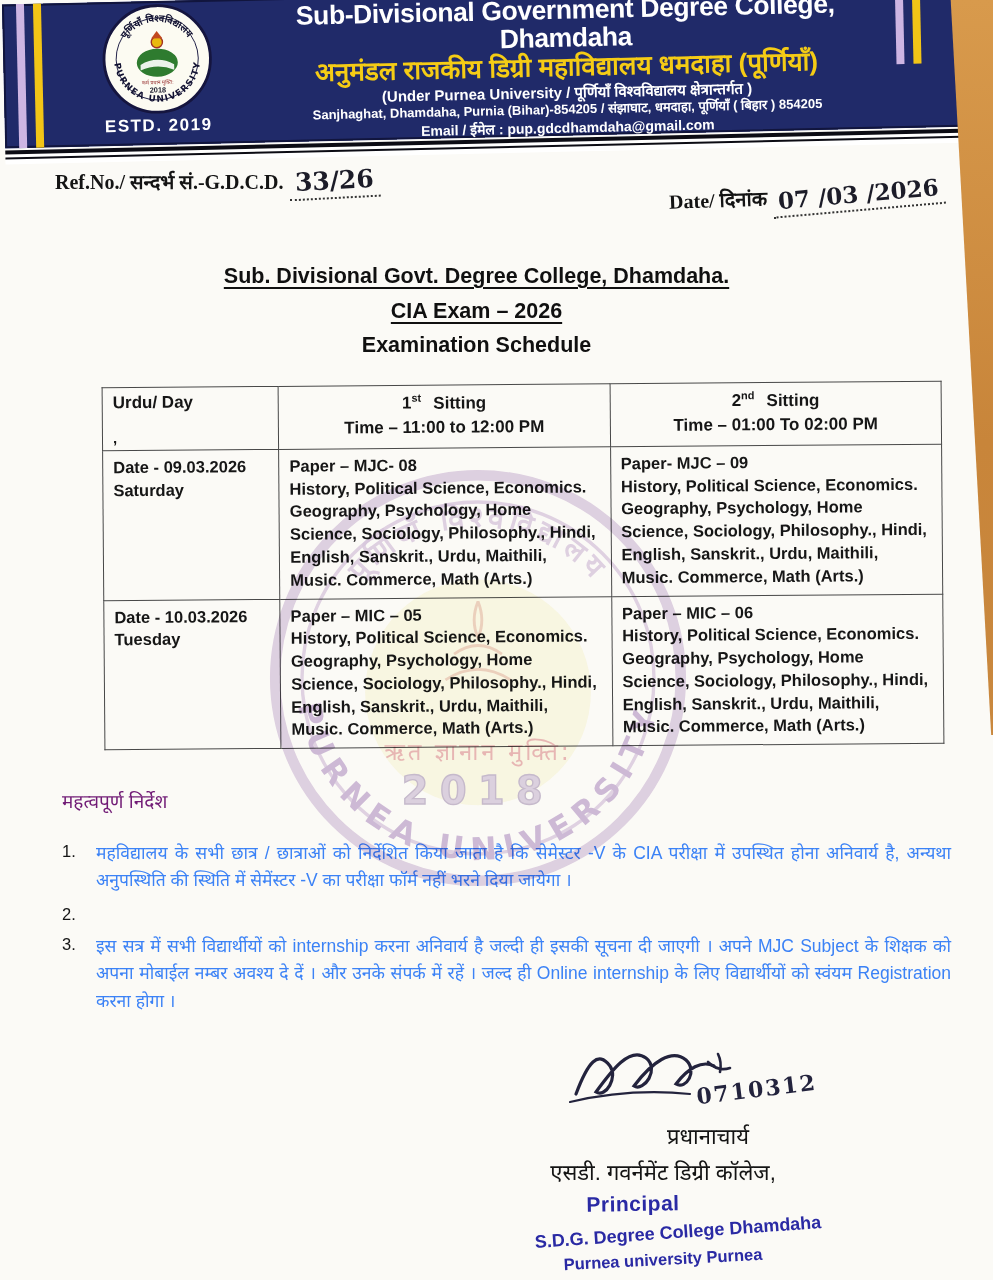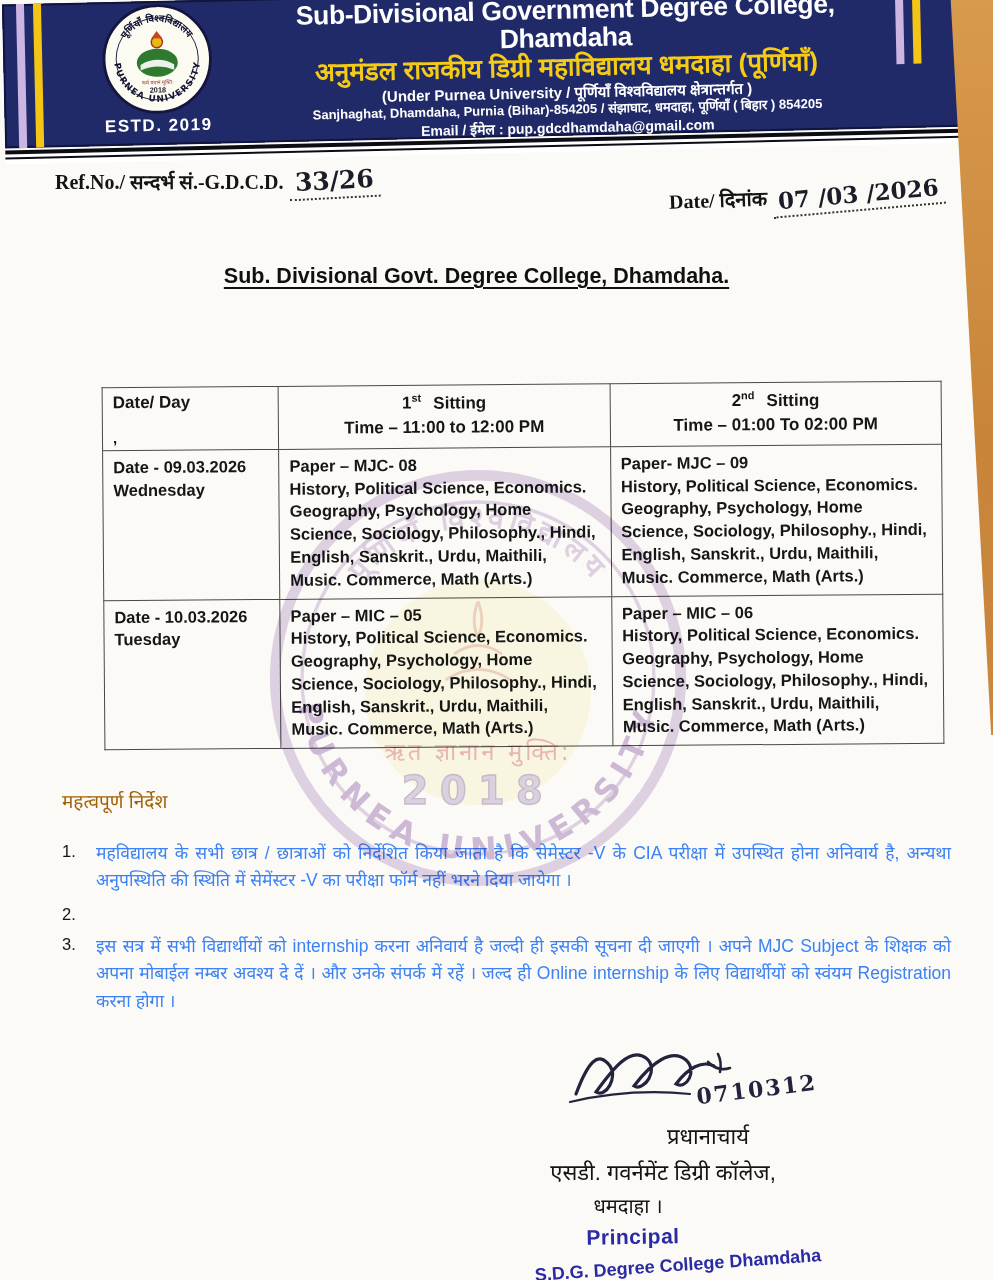--- a/index.html
+++ b/index.html
@@ -81,21 +81,21 @@
   .comma-mark{display:block;font-size:15px;margin-top:22px;line-height:0.4;}
   sup{font-size:11px;}
   .word-gap{margin-left:12px;}
 
   
   .seal{position:absolute;left:258px;top:458px;z-index:3;pointer-events:none;
         mix-blend-mode:multiply;opacity:0.62;}
 
   
   .notes{position:absolute;top:788px;left:62px;right:42px;z-index:2;}
-  .notes-head{font-size:19px;color:#a16207;font-weight:500;}
+  .notes-head{font-size:19px;color:#701a75;font-weight:500;}
   .note-list{margin-top:26px;}
   .note-item{display:flex;margin-bottom:9px;}
   .note-num{width:34px;flex:none;font-size:16.5px;padding-top:2px;}
   .note-text{font-size:17.5px;line-height:1.55;color:#3b82f6;text-align:justify;}
 
   
   .sigblock{position:absolute;left:478px;top:1032px;width:430px;text-align:center;z-index:2;}
   .sig-scrawl{position:relative;height:88px;}
   .sig-scrawl svg{position:absolute;left:90px;top:0;}
   .sig-num{position:absolute;left:218px;top:44px;font-family:"DejaVu Serif",serif;
@@ -172,43 +172,45 @@
       <span class="hand">33/26</span>
     </div>
     <div class="date-right">
       <span class="date-label">Date/ दिनांक</span>
       <span class="hand">07 /03 /2026</span>
     </div>
   </div>
 
   <div class="doc-titles">
     <div class="u">Sub. Divisional Govt. Degree College, Dhamdaha.</div>
+    <div class="u">CIA Exam – 2026</div>
+    <div>Examination Schedule</div>
   </div>
 
   <div class="sched">
     <table>
       <tbody>
           <tr>
         <th class="col-day">
-          <span class="day-head">Date/ Day</span>
+          <span class="day-head">Urdu/ Day</span>
           <span class="comma-mark">,</span>
         </th>
         <th class="col-sit">
           <span class="sit-line"><span>1</span><sup>st</sup><span class="word-gap">Sitting</span></span>
           <span class="sit-line">Time – 11:00 to 12:00 PM</span>
         </th>
         <th class="col-sit">
           <span class="sit-line"><span>2</span><sup>nd</sup><span class="word-gap">Sitting</span></span>
           <span class="sit-line">Time – 01:00 To 02:00 PM</span>
         </th>
       </tr>
       <tr>
         <td>
           <span class="paper">Date - 09.03.2026</span>
-          <span class="paper">Wednesday</span>
+          <span class="paper">Saturday</span>
         </td>
         <td>
           <span class="paper">Paper – MJC- 08</span>
           <span class="subjects">History, Political Science, Economics. Geography, Psychology, Home Science, Sociology, Philosophy., Hindi, English, Sanskrit., Urdu, Maithili, Music. Commerce, Math (Arts.)</span>
         </td>
         <td>
           <span class="paper">Paper- MJC – 09</span>
           <span class="subjects">History, Political Science, Economics. Geography, Psychology, Home Science, Sociology, Philosophy., Hindi, English, Sanskrit., Urdu, Maithili, Music. Commerce, Math (Arts.)</span>
         </td>
       </tr>
@@ -276,19 +278,18 @@
     <div class="sig-scrawl">
       <svg width="210" height="86" viewBox="0 0 210 86">
         <path d="M8,62 C20,30 30,18 42,34 C50,45 38,66 28,60 C44,38 62,14 78,26 C92,37 76,60 66,54 C84,30 104,16 118,28 C130,39 118,58 108,52 C120,36 134,28 146,34" fill="none" stroke="#23233d" stroke-width="3.2" stroke-linecap="round"></path>
         <path d="M140,30 q10,10 22,6 M150,22 q4,8 2,18" fill="none" stroke="#23233d" stroke-width="2.6" stroke-linecap="round"></path>
         <path d="M2,70 q60,-14 120,-8" fill="none" stroke="#23233d" stroke-width="2.2" stroke-linecap="round"></path>
       </svg>
       <div class="sig-num">0710312</div>
     </div>
     <div class="sig-hi1">प्रधानाचार्य</div>
     <div class="sig-hi2">एसडी. गवर्नमेंट डिग्री कॉलेज,</div>
-    <div class="sig-hi3">धमदाहा ।</div>
     <div class="sig-principal">Principal</div>
     <div class="sig-stamp1">S.D.G. Degree College Dhamdaha</div>
     <div class="sig-stamp2">Purnea university Purnea</div>
   </div>
 
 </div>
 
 </body></html>

